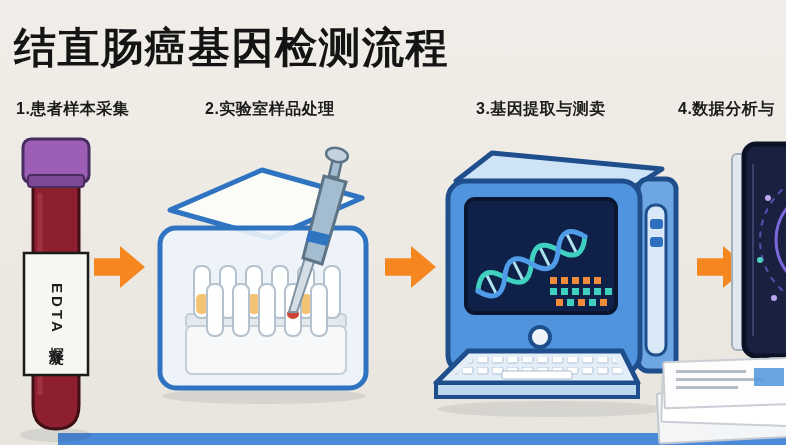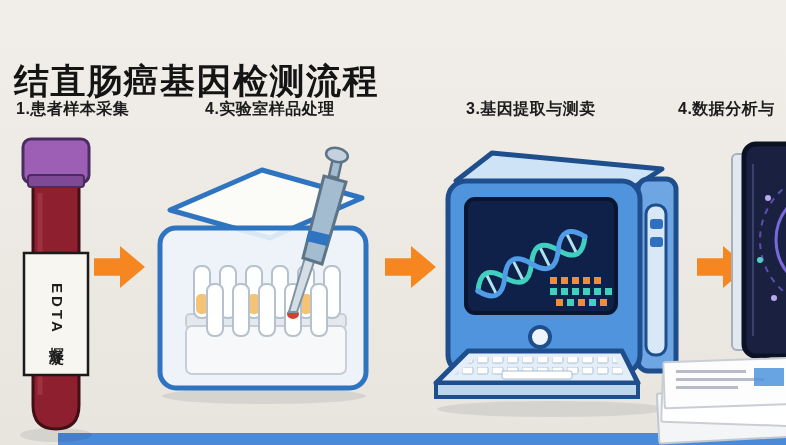--- a/index.html
+++ b/index.html
@@ -1,26 +1,26 @@
 <!DOCTYPE html>
 <html><head>
 <meta charset="utf-8">
 <style>
   * { margin:0; padding:0; box-sizing:border-box; }
   html,body { width:786px; height:445px; }
   body { font-family:"Liberation Sans", sans-serif; background:#edeae4; }
   .canvas { position:relative; width:786px; height:445px; overflow:hidden;
             background:linear-gradient(180deg,#f1eee9 0%, #ece9e3 60%, #e8e5df 100%); }
-  .title { position:absolute; left:14px; top:20px; font-size:35px; font-weight:700;
-           color:#141414; letter-spacing:1.5px; white-space:nowrap;margin-top:38px; }
+  .title { position:absolute; left:14px; top:20px; font-size:42px; font-weight:700;
+           color:#141414; letter-spacing:1.5px; white-space:nowrap; }
   .step-label { position:absolute; top:99px; font-size:16px; font-weight:700;
                 color:#1b1b1b; white-space:nowrap; letter-spacing:0.5px; }
   .step-1 { left:16px; }
   .step-2 { left:205px; }
-  .step-3 { left:466px; }
+  .step-3 { left:476px; }
   .step-4 { left:678px;text-align:right; }
   .arrow { position:absolute; width:52px; height:48px; background:#f6861f;
            clip-path:polygon(0 32%,50% 32%,50% 6%,98% 50%,50% 94%,50% 68%,0 68%); }
   .arrow-1 { left:94px;  top:243px; }
   .arrow-2 { left:385px; top:243px; }
   .arrow-3 { left:697px; top:243px; }
   .bottom-strip { position:absolute; left:58px; top:433px; width:728px; height:12px;
                   background:#4a8ad8; }
   .illu { position:absolute; }
   .tube-svg      { left:15px;  top:133px; }
@@ -33,21 +33,21 @@
                      font-size:15px; font-weight:700; color:#1e1e1e; letter-spacing:3px; }
 </style>
 </head>
 <body>
 
 <div class="canvas">
 
   <h1 class="title">结直肠癌基因检测流程</h1>
 
   <div class="step-label step-1">1.患者样本采集</div>
-  <div class="step-label step-2">4.实验室样品处理</div>
+  <div class="step-label step-2">2.实验室样品处理</div>
   <div class="step-label step-3">3.基因提取与测卖</div>
   <div class="step-label step-4">4.数据分析与</div>
 
   <div class="bottom-strip"></div>
 
   <svg class="illu tube-svg" width="82" height="312" viewBox="0 0 82 312">
     <ellipse cx="41" cy="302" rx="36" ry="7" fill="rgba(0,0,0,0.08)"></ellipse>
     <path d="M18 50 L18 272 Q18 296 41 296 Q64 296 64 272 L64 50 Z" fill="#8e1f2f" stroke="#401016" stroke-width="3"></path>
     <path d="M25 60 L25 262" stroke="#b04050" stroke-width="5" opacity="0.55"></path>
     <rect x="8" y="6" width="66" height="44" rx="8" fill="#9c5fb5" stroke="#4a2d60" stroke-width="3"></rect>

